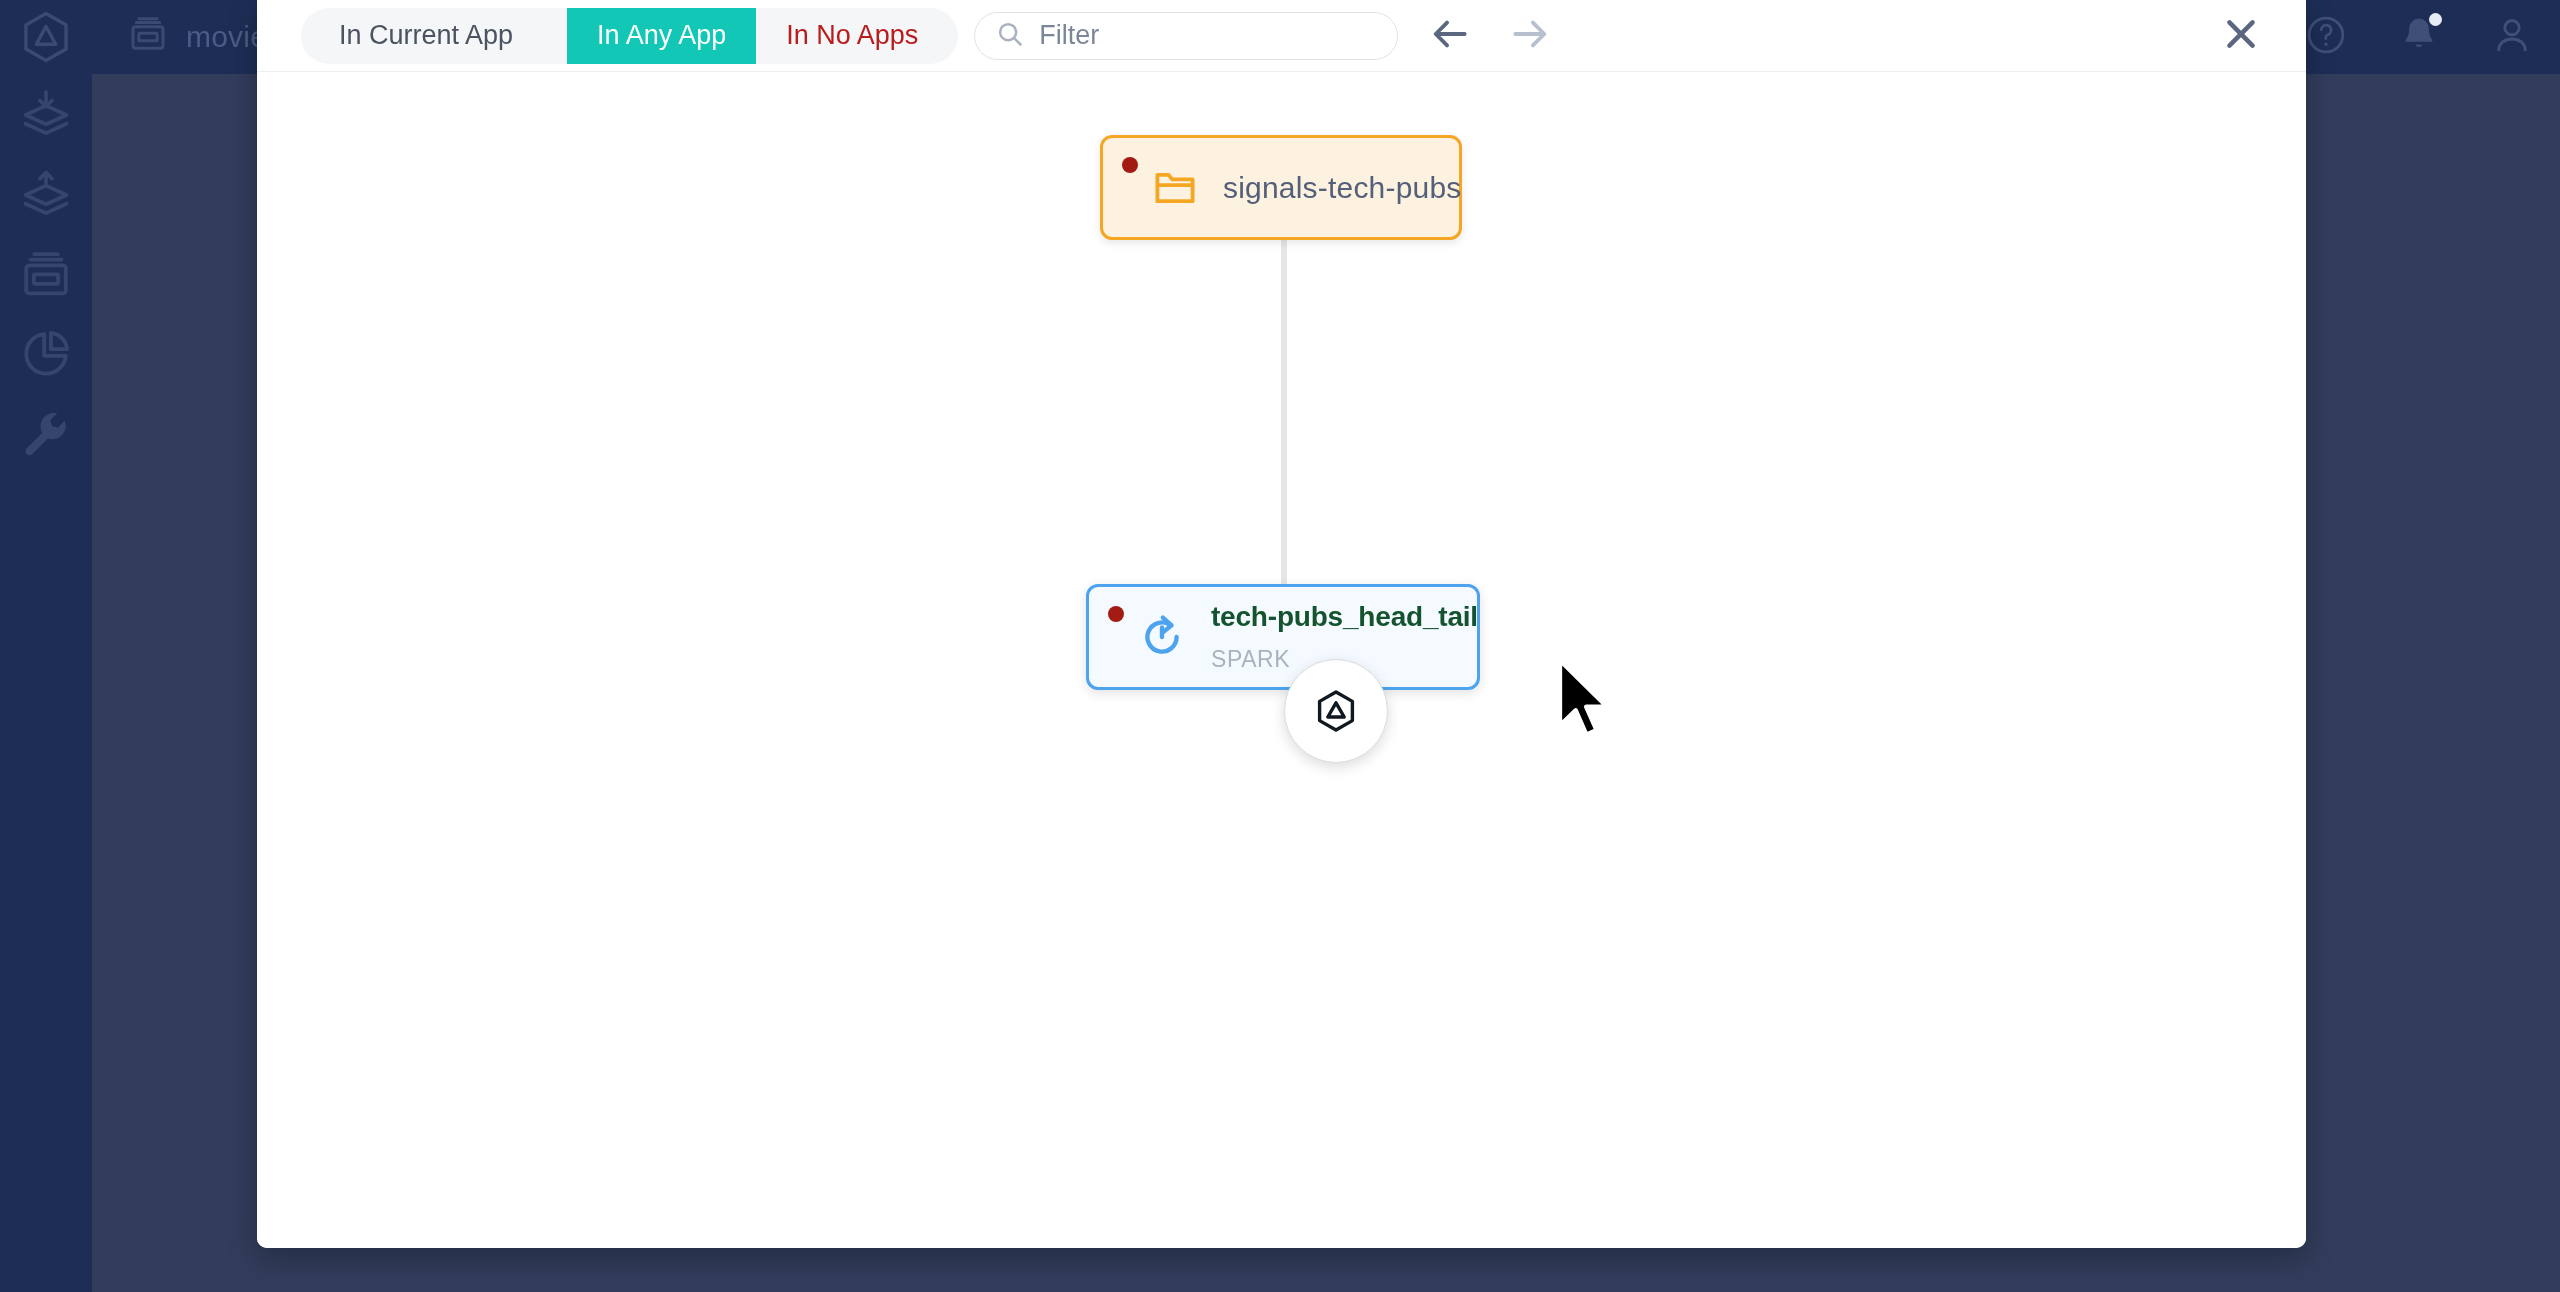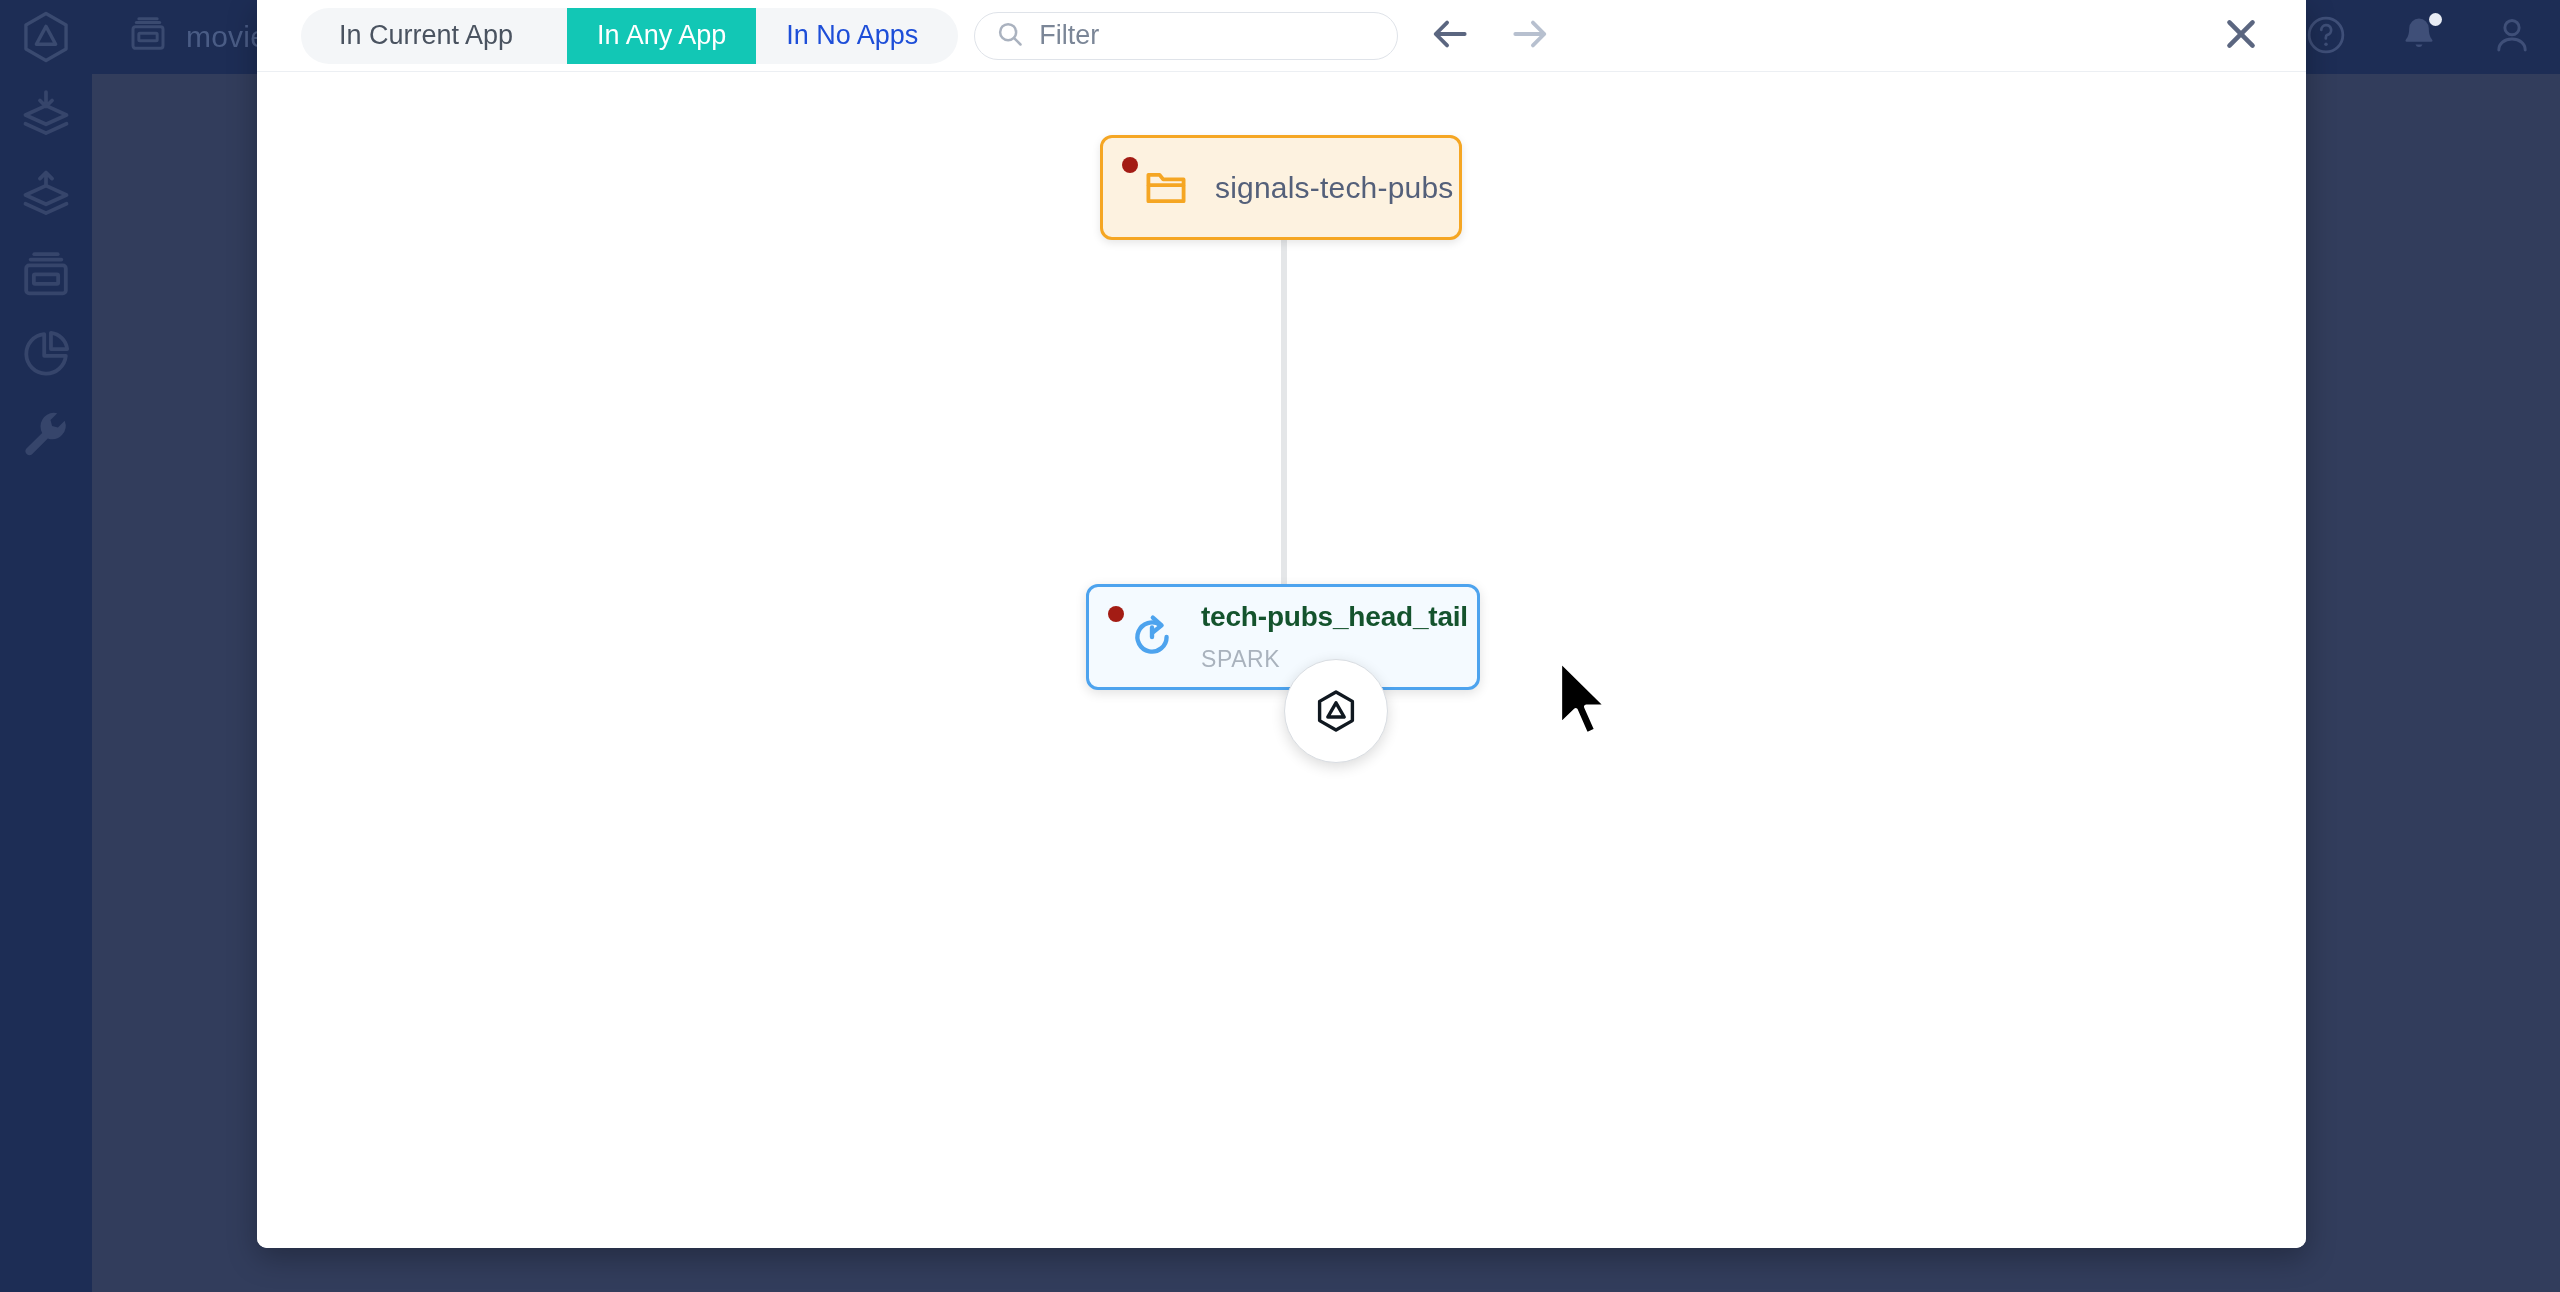--- a/index.html
+++ b/index.html
@@ -83,21 +83,21 @@
     display: flex; align-items: center; justify-content: center;
     padding: 0 30px;
     font-size: 27px;
     color: #4a5360;
     cursor: pointer;
     white-space: nowrap;
     user-select: none;
   }
   .seg.seg-first { padding-left: 38px; }
   .seg.active { background: #12c7b5; color: #ffffff; margin-left: 24px; }
-  .seg.muted { color: #1d4ed8; padding-right: 40px; }
+  .seg.muted { color: #b91c1c; padding-right: 40px; }
 
   
   #filter-wrap {
     margin-left: 16px;
     width: 424px; height: 48px;
     border: 1px solid #dfe3e9;
     border-radius: 28px;
     display: flex; align-items: center;
     padding: 0 20px;
     background: #fff;
@@ -135,20 +135,21 @@
   .edge {
     position: absolute;
     background: #e4e6e8;
   }
 
   .node {
     position: absolute;
     display: flex; align-items: center;
     border-radius: 12px;
     box-sizing: border-box;
+    padding-left: 10px;
   }
   .node-dot {
     position: absolute; left: 19px; top: 19px;
     width: 16px; height: 16px; border-radius: 50%;
     background: #a31c14;
   }
   .node-icon {
     margin-left: 38px;
     display: flex; align-items: center; justify-content: center;
     width: 50px;

